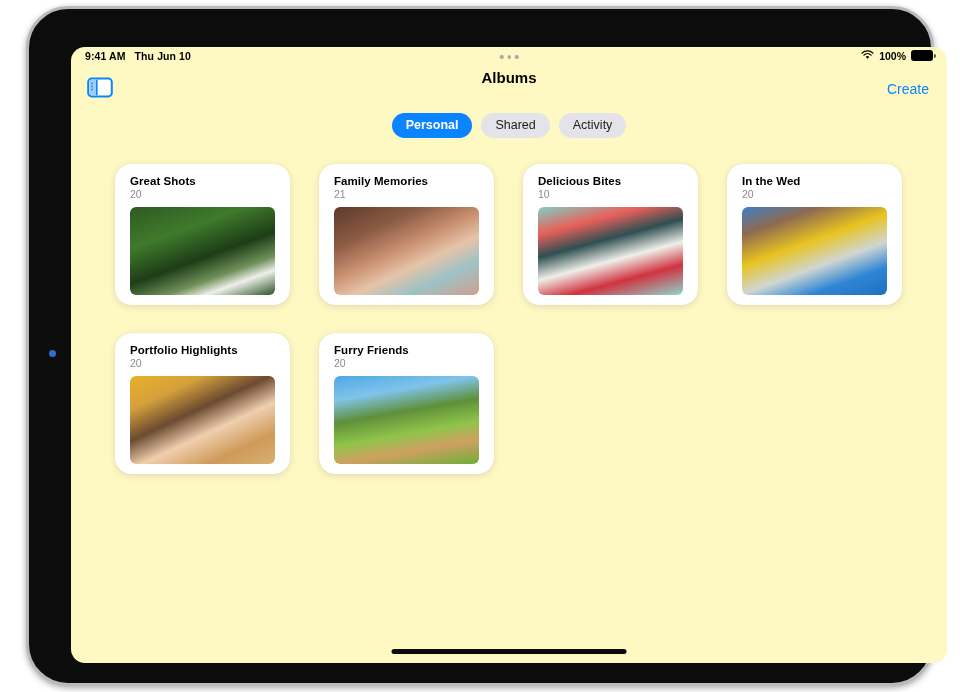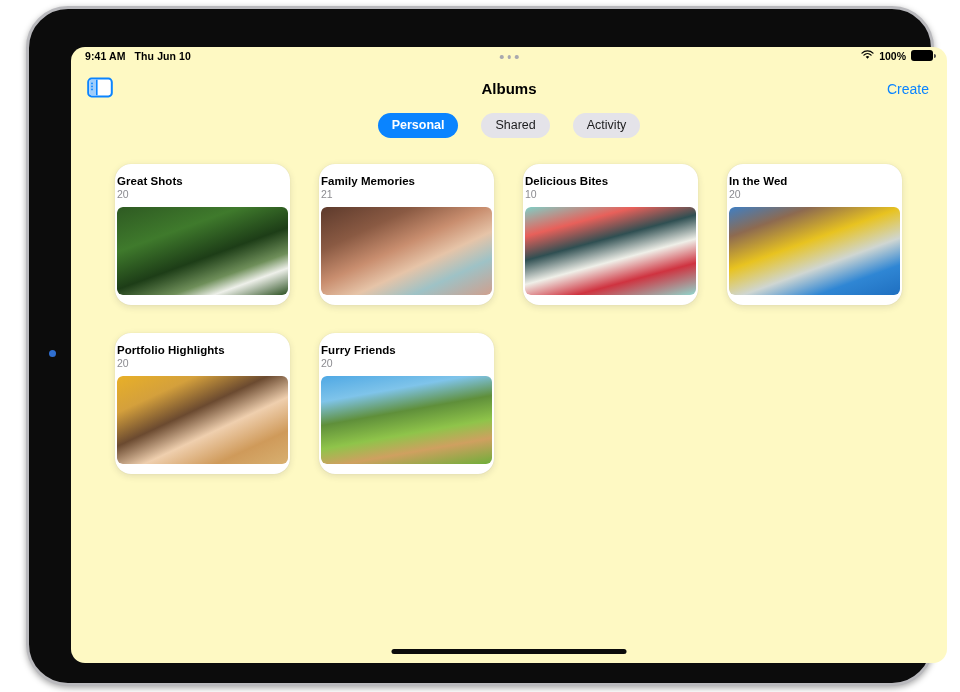--- a/index.html
+++ b/index.html
@@ -89,36 +89,36 @@
     height: 42px;
   }
   #sidebar-toggle {
     position: absolute;
     left: 16px; top: 8px;
     width: 26px; height: 21px;
     cursor: pointer;
   }
   #nav-title {
     position: absolute;
-    left: 50%; top: 11px;
+    left: 50%; top: 0;
     transform: translateX(-50%);
     font-size: 15px; font-weight: bold; color: #000;
   }
   #create-button {
     position: absolute;
     right: 18px; top: 12px;
     font-size: 14px; color: #0a84ff;
     cursor: pointer;
   }
 
   
   #segmented-control {
     display: flex;
     justify-content: center;
-    gap: 23px;
+    gap: 9px;
     margin-top: 2px;
   }
   .segment {
     padding: 5px 14px 6px;
     border-radius: 14px;
     font-size: 12.5px;
     color: #1c1c1e;
     background: #e4e3e9;
     cursor: pointer;
     white-space: nowrap;
@@ -134,21 +134,21 @@
     display: flex;
     flex-wrap: wrap;
     gap: 28px 29px;
     padding: 26px 36px 0 44px;
     align-content: flex-start;
   }
   .album-card {
     width: 175px;
     background: #ffffff;
     border-radius: 16px;
-    padding: 11px 2px 10px;
+    padding: 11px 15px 10px;
     box-shadow: 0 2px 7px rgba(40,40,60,.13), 0 0 1px rgba(40,40,60,.14);
     cursor: pointer;
   }
   .album-title {
     font-size: 11.5px;
     font-weight: bold;
     color: #000;
     letter-spacing: .05px;
     margin-bottom: 1px;
     white-space: nowrap;

